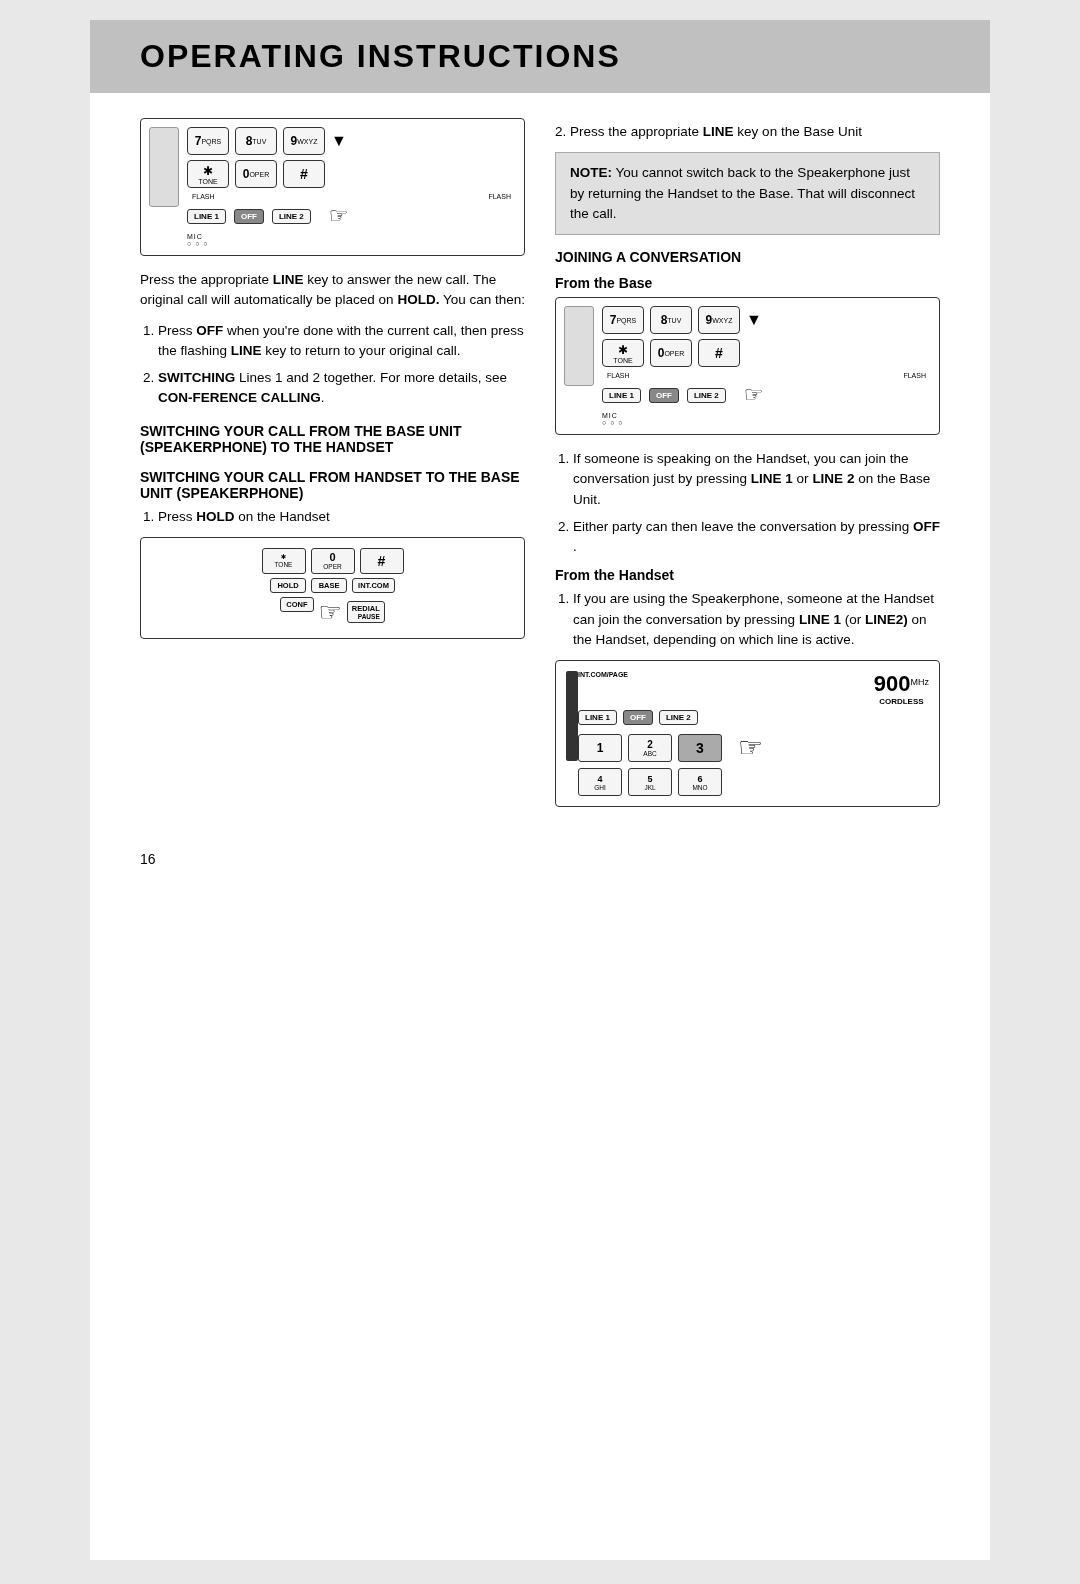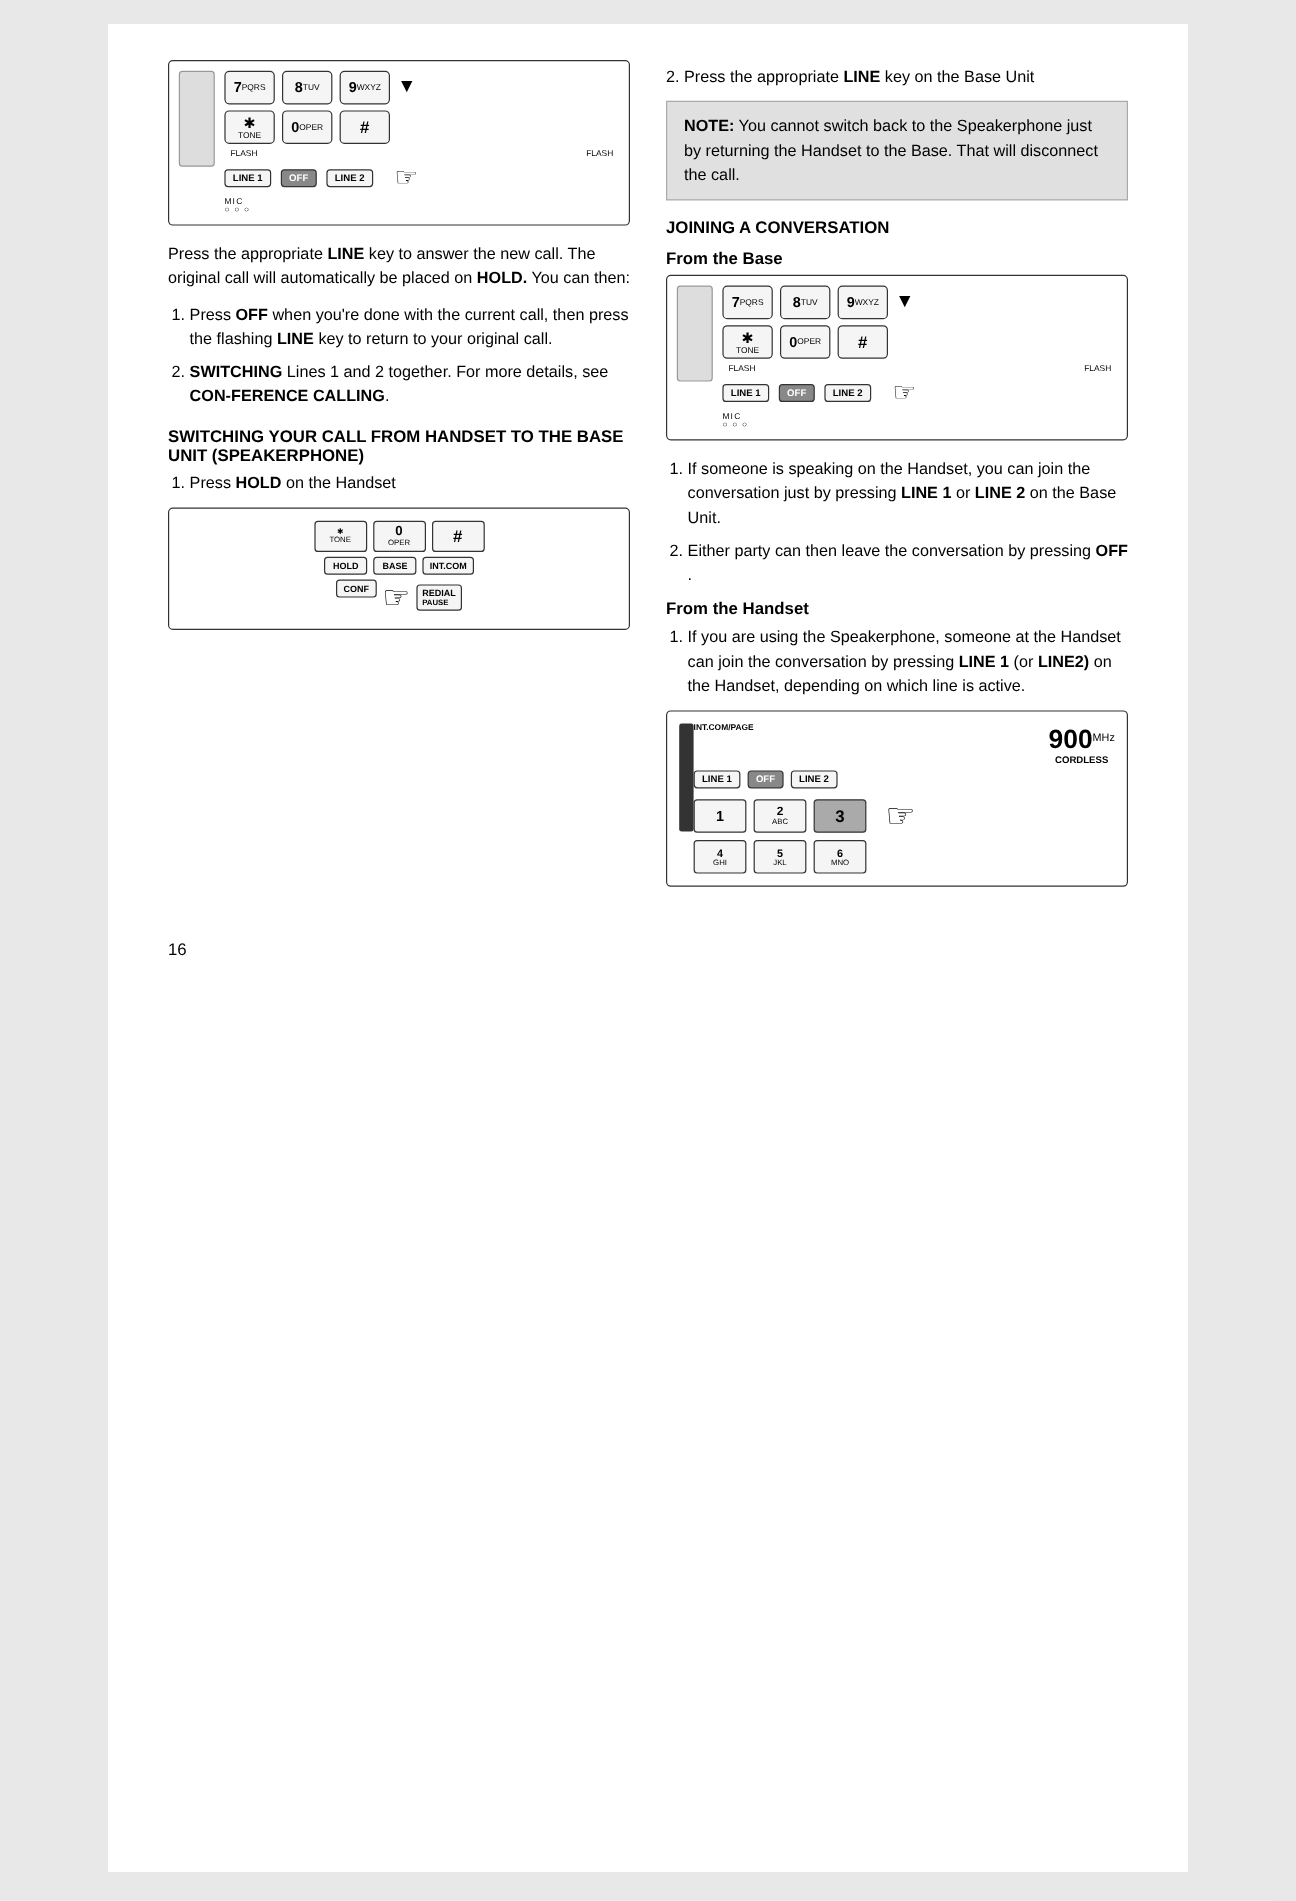--- a/index.html
+++ b/index.html
@@ -217,21 +217,21 @@
     }
     .hd-redial-btn {
       border: 1.5px solid #333;
       border-radius: 3px;
       padding: 2px 4px;
       font-size: 7.5px;
       font-weight: bold;
       background: #f5f5f5;
       display: flex;
       flex-direction: column;
-      align-items: flex-start;
+      align-items: flex-end;
     }
 
     
     .base-diag {
       border: 1.5px solid #333;
       background: #fff;
       border-radius: 4px;
       padding: 10px;
       margin-bottom: 14px;
       width: 100%;
@@ -250,20 +250,23 @@
       justify-content: center;
       font-size: 9px;
       background: #f5f5f5;
     }
   </style>
 </head>
 <body>
 
 <div class="page">
 
+  <div class="page-title-bar">
+    <span class="page-title">OPERATING INSTRUCTIONS</span>
+  </div>
 
   <div class="two-col">
 
     <div class="col-left">
 
       <div class="phone-diagram">
         <div style="display:flex; align-items:flex-start; width:100%;">
           <div style="width:30px; background:#ddd; border:1px solid #999; border-radius:3px; height:80px; margin-right:8px;"></div>
           <div style="flex:1;">
             <div class="phone-keys-row">
@@ -315,20 +318,21 @@
 
       <ol>
         <li>
           Press <strong>OFF</strong> when you're done with the current call, then press the flashing <strong>LINE</strong> key to return to your original call.
         </li>
         <li>
           <strong>SWITCHING</strong> Lines 1 and 2 together. For more details, see <strong>CON-FERENCE CALLING</strong>.
         </li>
       </ol>
 
+      <h2 class="section-heading">SWITCHING YOUR CALL FROM THE BASE UNIT (SPEAKERPHONE) TO THE HANDSET</h2>
 
 
       <h2 class="section-heading">SWITCHING YOUR CALL FROM HANDSET TO THE BASE UNIT (SPEAKERPHONE)</h2>
 
       <ol>
         <li>
           Press <strong>HOLD</strong> on the Handset
         </li>
       </ol>
 

